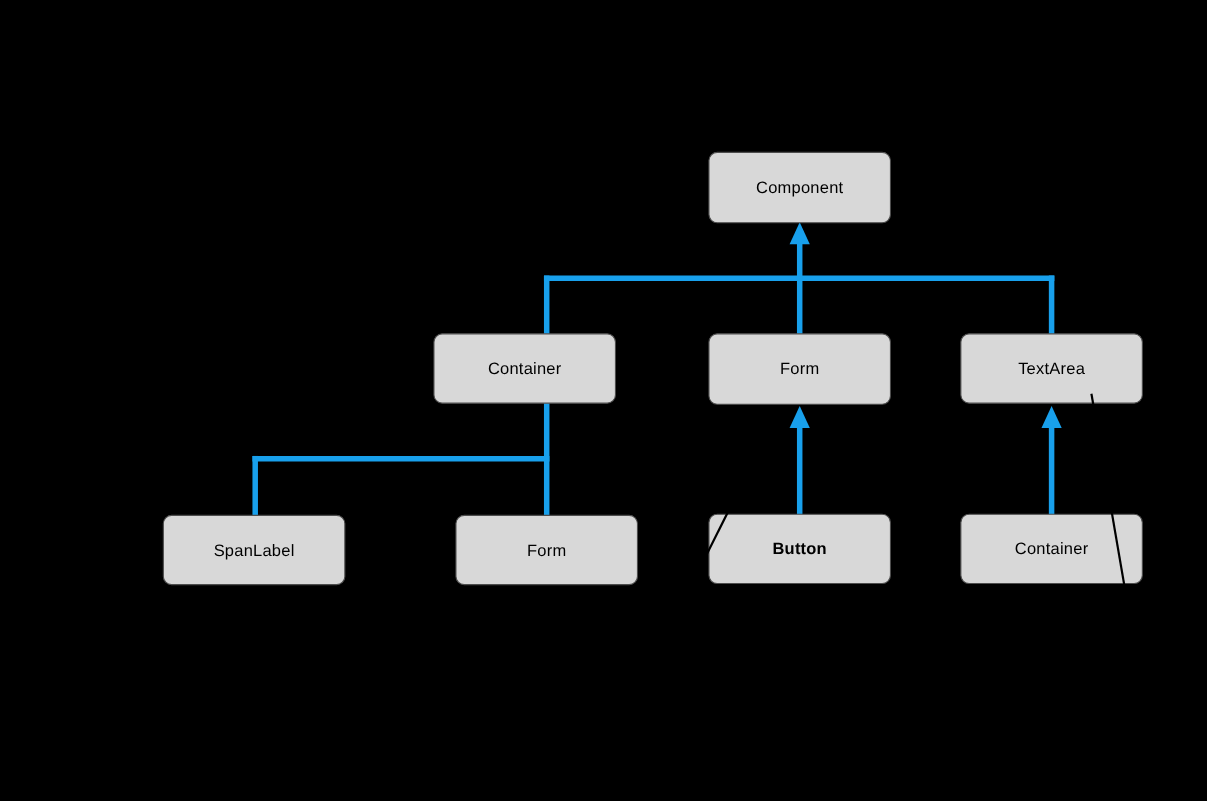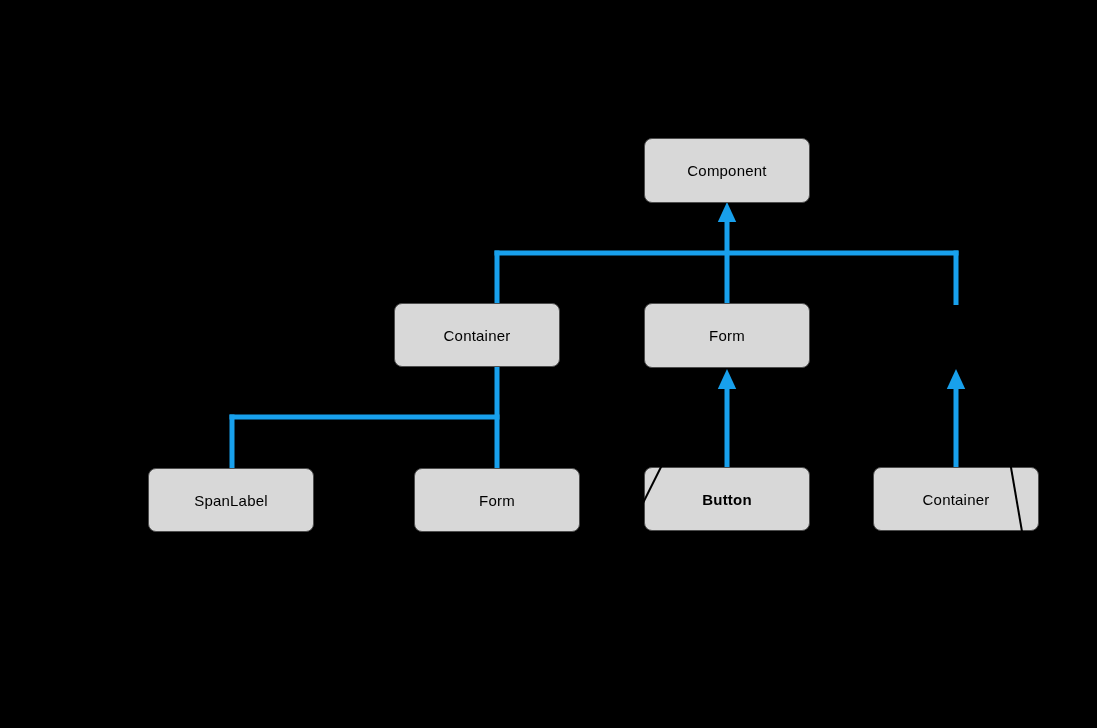--- a/index.html
+++ b/index.html
@@ -61,20 +61,23 @@
 
   <div class="node node-component">
     <span>Component</span>
   </div>
   <div class="node node-container">
     <span>Container</span>
   </div>
   <div class="node node-label">
     <span>Form</span>
   </div>
+  <div class="node node-textarea">
+    <span>TextArea</span>
+  </div>
   <div class="node node-spanlabel">
     <span>SpanLabel</span>
   </div>
   <div class="node node-form">
     <span>Form</span>
   </div>
   <div class="node node-button">
     <span>Button</span>
   </div>
   <div class="node node-textfield">

